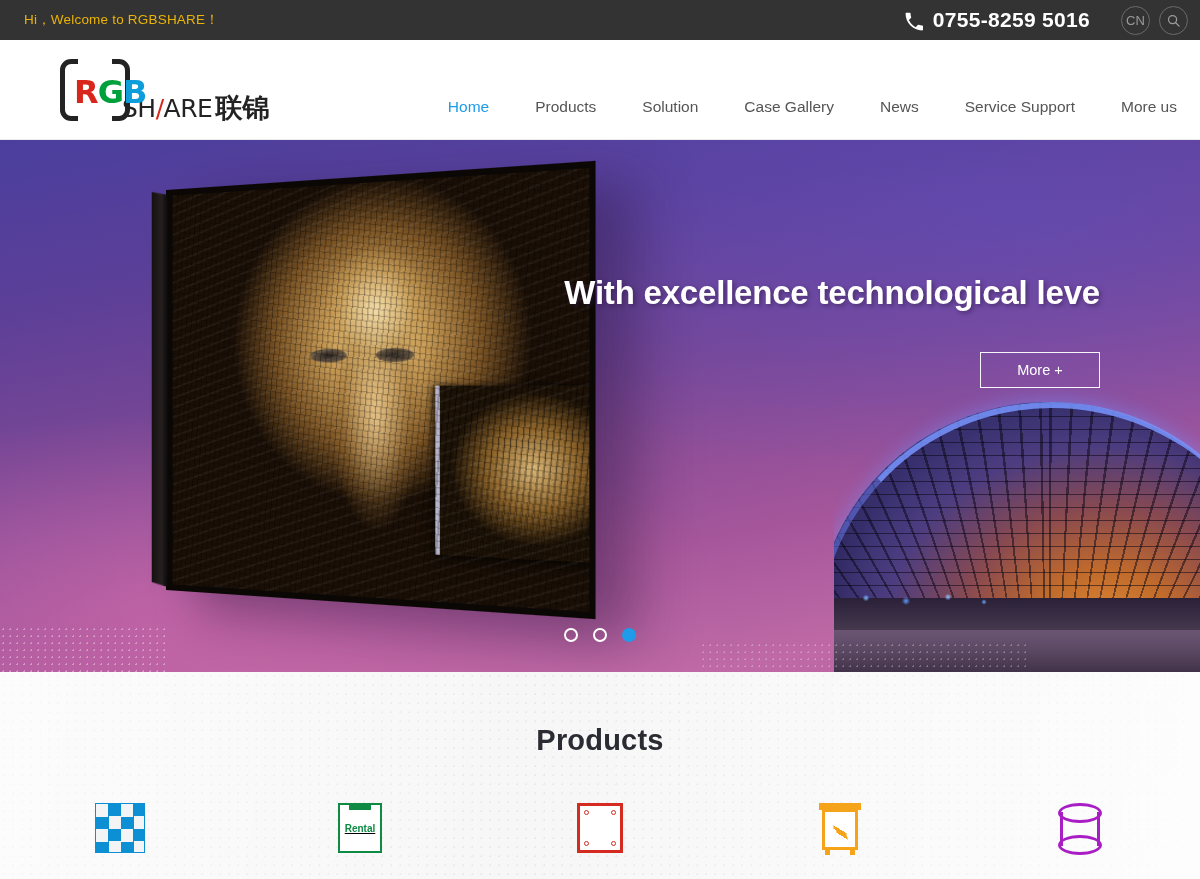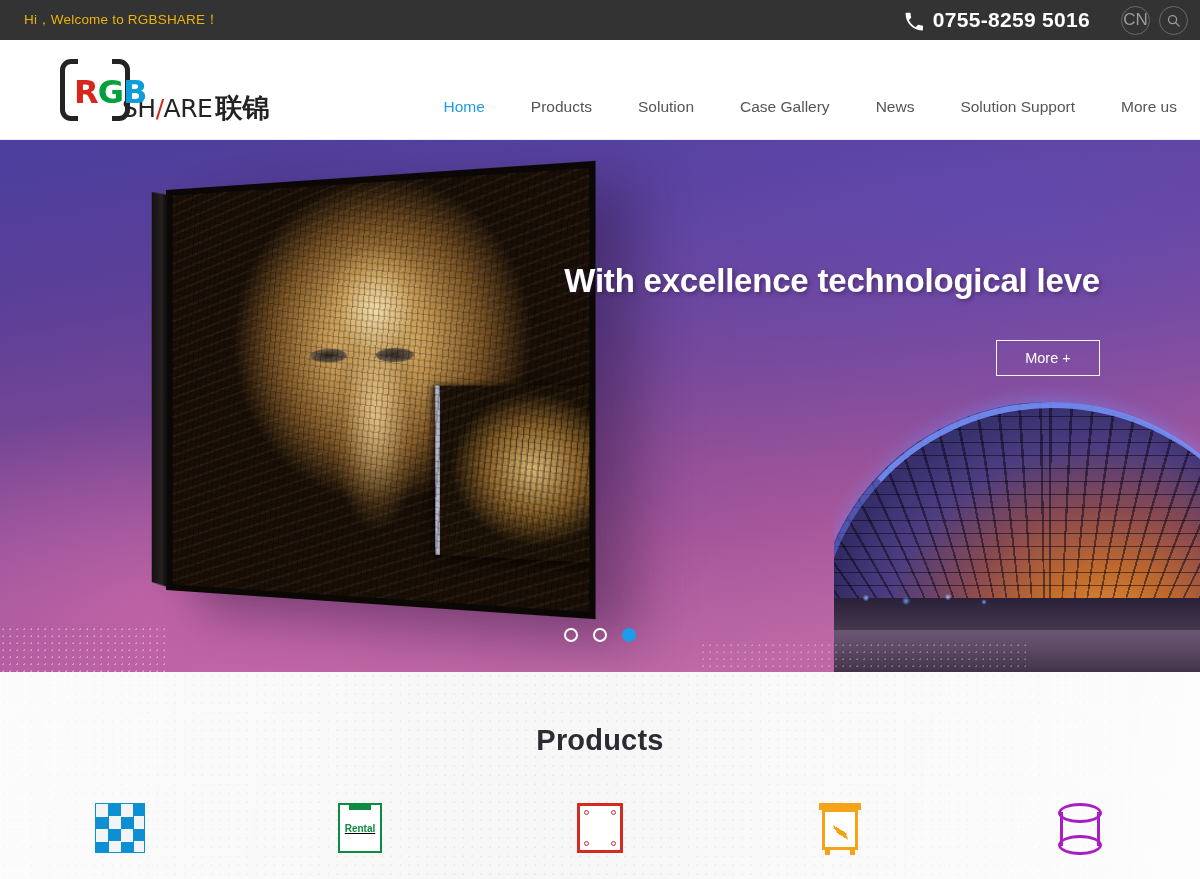--- a/index.html
+++ b/index.html
@@ -35,21 +35,21 @@
     font-weight: bold;
     letter-spacing: .3px;
     white-space: nowrap;
   }
   .circle-btn {
     width: 29px; height: 29px;
     border-radius: 50%;
     border: 1px solid #6a6a6a;
     display: flex; align-items: center; justify-content: center;
     color: #9b9b9b;
-    font-size: 17px;
+    font-size: 13px;
     margin-left: 9px;
     flex: none;
   }
 
   
   .header {
     height: 100px;
     background: #ffffff;
     display: flex;
     align-items: center;
@@ -251,37 +251,37 @@
   }
   .dome-reflect {
     position: absolute;
     left: 0; bottom: 0; width: 100%; height: 42px;
     background: linear-gradient(180deg, rgba(150,120,160,.45) 0%, rgba(60,45,70,.9) 100%);
   }
 
   
   .hero-copy {
     position: absolute;
-    left: 556px; top: 120px;
+    left: 556px; top: 132px;
     width: 544px;
     text-align: right;
     z-index: 5;
   }
   .hero-title {
     color: #ffffff;
     font-size: 33px;
     font-weight: bold;
     line-height: 1.26;
     letter-spacing: -0.2px;
     text-shadow: 2px 2px 4px rgba(50,25,70,.55);
   }
   .hero-more {
     display: inline-block;
     margin-top: 38px;
-    width: 104px; height: 36px;
+    width: 120px; height: 36px;
     line-height: 34px;
     text-align: center;
     border: 1px solid rgba(255,255,255,.95);
     color: #ffffff;
     font-size: 14.5px;
     cursor: pointer;
     background: transparent;
   }
 
   .hero-dotsnav {
@@ -463,21 +463,21 @@
     </div>
     <div class="logo-cn">联锦</div>
   </div>
 
   <nav class="nav">
     <div class="nav-item active">Home</div>
     <div class="nav-item">Products</div>
     <div class="nav-item">Solution</div>
     <div class="nav-item">Case Gallery</div>
     <div class="nav-item">News</div>
-    <div class="nav-item">Solution Support</div>
+    <div class="nav-item">Service Support</div>
     <div class="nav-item">More us</div>
   </nav>
 </div>
 
 <div class="hero">
 
   <div class="dome-wrap">
     <div class="dome"></div>
     <div class="dome-base"></div>
     <div class="dome-lights"></div>

